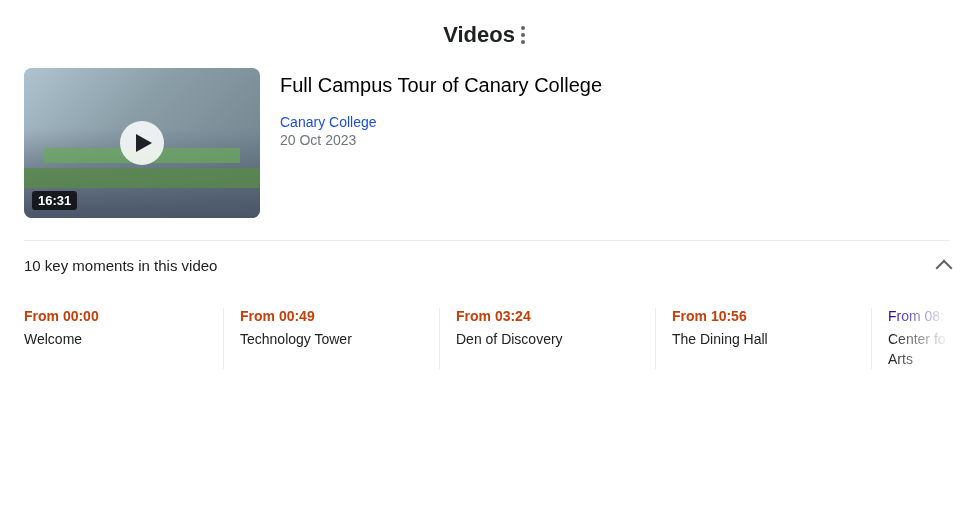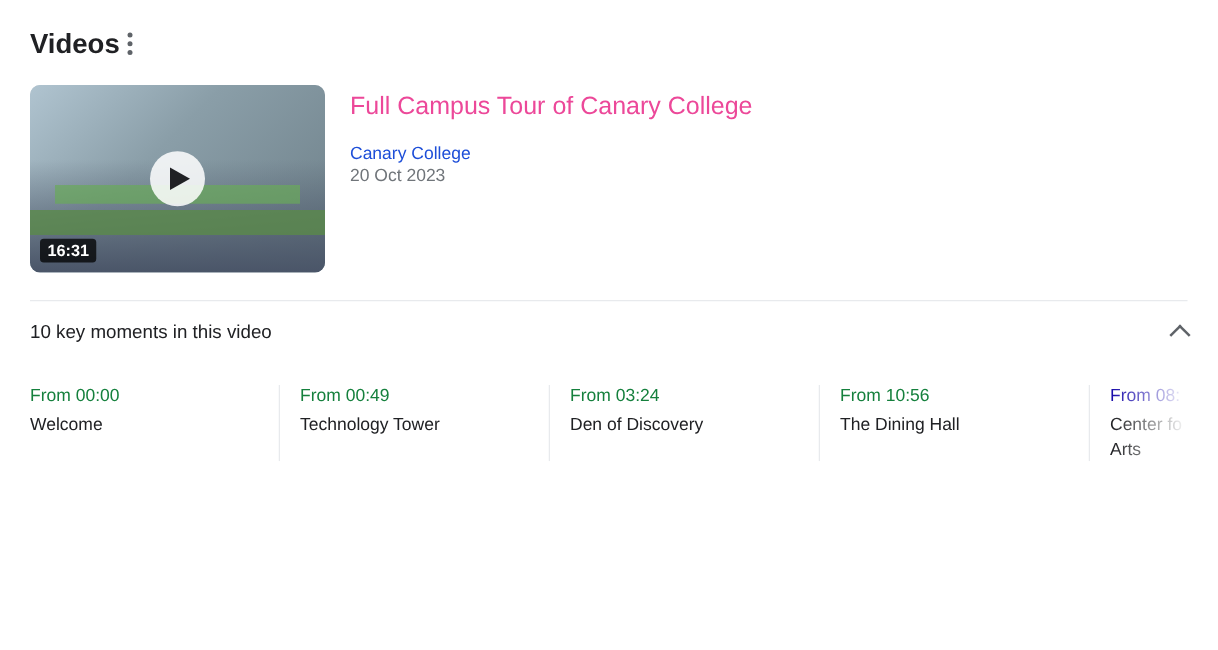--- a/index.html
+++ b/index.html
@@ -12,21 +12,21 @@
       font-family: Arial, sans-serif;
       background: #fff;
       width: 974px;
       min-height: 520px;
       padding: 20px 24px;
       color: #202124;
     }
 
     .header {
       display: flex;
-      justify-content: flex-start;
+      justify-content: center;
       align-items: center;
       margin-bottom: 18px;
     }
 
     .title {
       font-size: 22px;
       font-weight: 700;
       color: #202124;
     }
 
@@ -139,21 +139,21 @@
 
     .video-info {
       display: flex;
       flex-direction: column;
       justify-content: flex-start;
       padding-top: 4px;
     }
 
     .video-title-link {
       font-size: 20px;
-      color: #ec4899;
+      color: #000000;
       text-decoration: none;
       font-weight: 400;
       line-height: 1.3;
       margin-bottom: 16px;
       cursor: pointer;
     }
 
     .channel-name {
       font-size: 14px;
       color: #1d4ed8;
@@ -201,22 +201,22 @@
       border-right: 1px solid #e8eaed;
       margin-right: 16px;
     }
 
     .moment-item:last-child {
       border-right: none;
     }
 
     .moment-time {
       font-size: 14px;
-      color: #15803d;
-      font-weight: 400;
+      color: #c2410c;
+      font-weight: 700;
       margin-bottom: 6px;
       cursor: pointer;
     }
 
     .moment-label {
       font-size: 14px;
       color: #202124;
       line-height: 1.4;
     }
 

